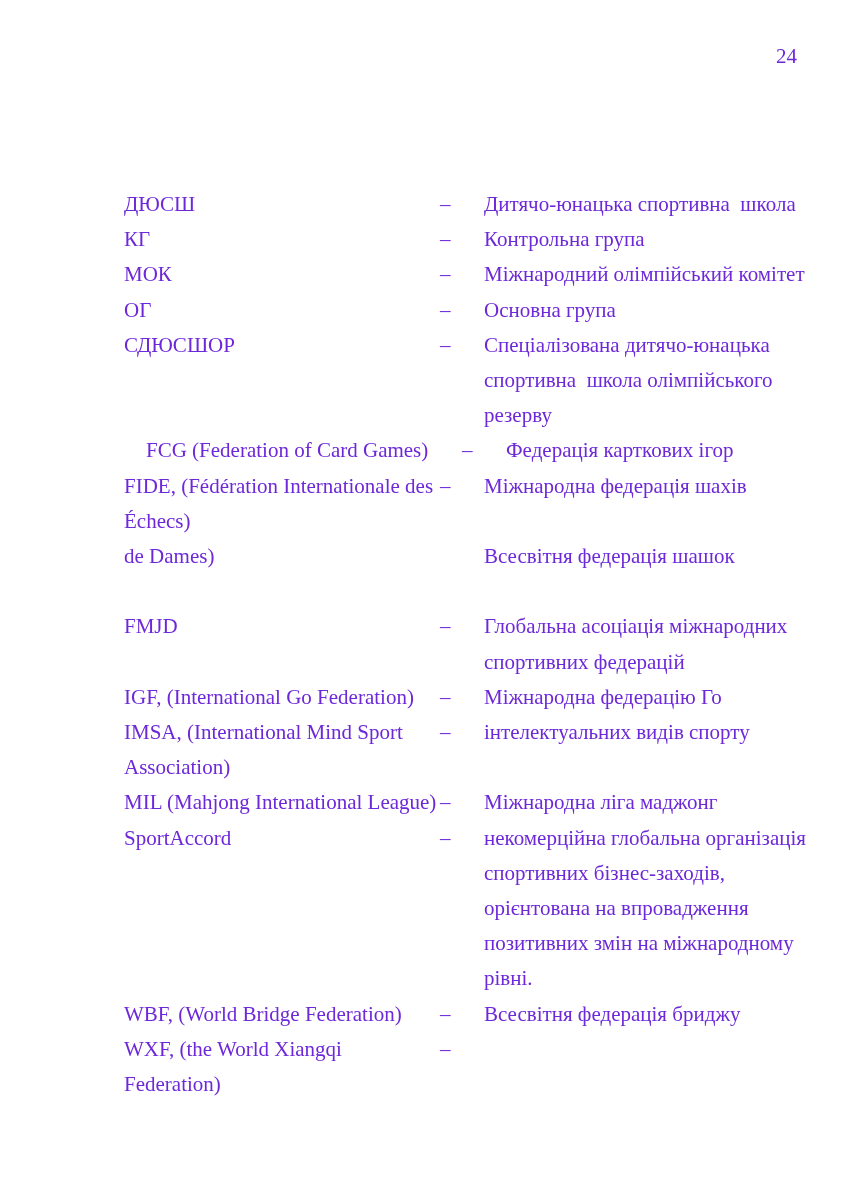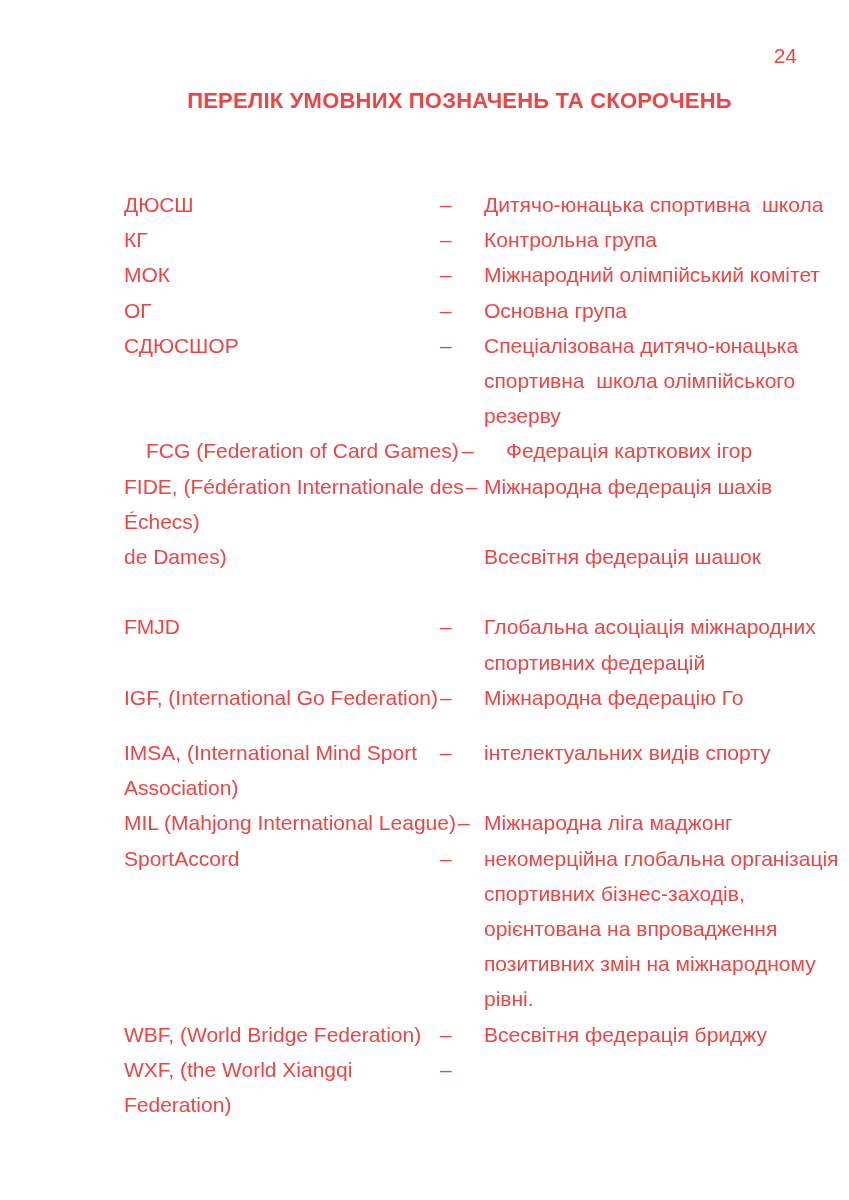--- a/index.html
+++ b/index.html
@@ -5,22 +5,22 @@
   html, body {
     margin: 0;
     padding: 0;
     background: #ffffff;
   }
   .page {
     position: relative;
     width: 849px;
     height: 1200px;
     background: #ffffff;
-    color: #ef4444;
-    font-family: Liberation Sans, sans-serif;
+    color: #6d28d9;
+    font-family: Liberation Serif, serif;
     font-size: 21px;
     line-height: 35.2px;
     overflow: hidden;
   }
   .page-number {
     position: absolute;
     top: 44px;
     right: 52px;
     font-size: 21px;
     line-height: 24px;
@@ -71,21 +71,20 @@
   .desc-line {
     white-space: pre;
   }
 </style>
 </head>
 <body>
 
 <div class="page">
   <div class="page-number">24</div>
 
-  <h1 class="doc-title">ПЕРЕЛІК УМОВНИХ ПОЗНАЧЕНЬ ТА СКОРОЧЕНЬ</h1>
 
   <div class="abbr-list">
   <div class="row" style="min-height: 35.2px;">
     <div class="abbr">
       <div class="abbr-first"><span class="abbr-text">ДЮСШ</span><span class="dash">–</span></div>
     </div>
     <div class="desc">
           <div class="desc-line">Дитячо-юнацька спортивна  школа</div>
         </div>
   </div>
@@ -168,21 +167,21 @@
 
   <div class="row" style="min-height: 35.2px;">
     <div class="abbr">
       <div class="abbr-first"><span class="abbr-text">IGF, (International Go Federation)</span><span class="dash">–</span></div>
     </div>
     <div class="desc">
           <div class="desc-line">Міжнародна федерацію Го</div>
         </div>
   </div>
 
-  <div class="row" style="min-height: 70.4px; margin-top: 20px;">
+  <div class="row" style="min-height: 70.4px;">
     <div class="abbr">
       <div class="abbr-first"><span class="abbr-text">IMSA, (International Mind Sport</span><span class="dash">–</span></div>
     <div class="abbr-line">Association)</div>
         </div>
     <div class="desc">
           <div class="desc-line">інтелектуальних видів спорту</div>
         </div>
   </div>
 
   <div class="row" style="min-height: 35.2px;">

